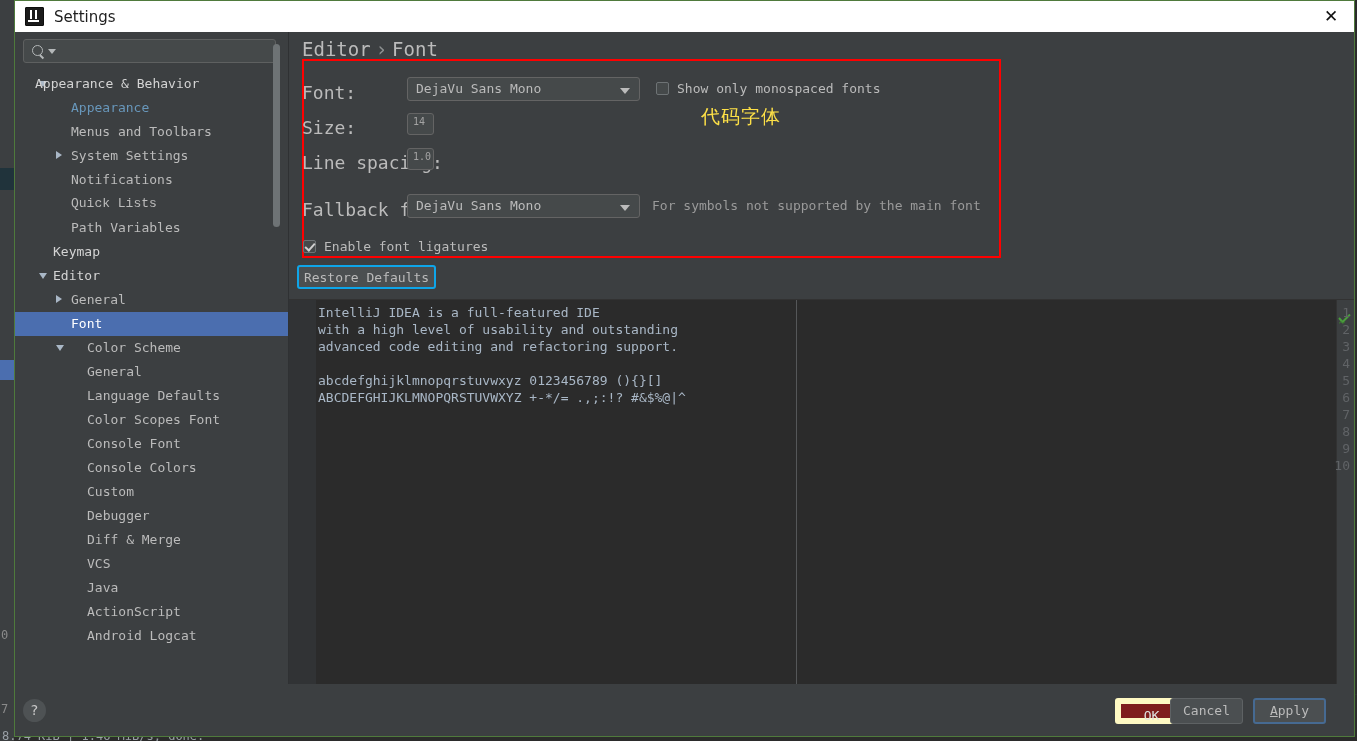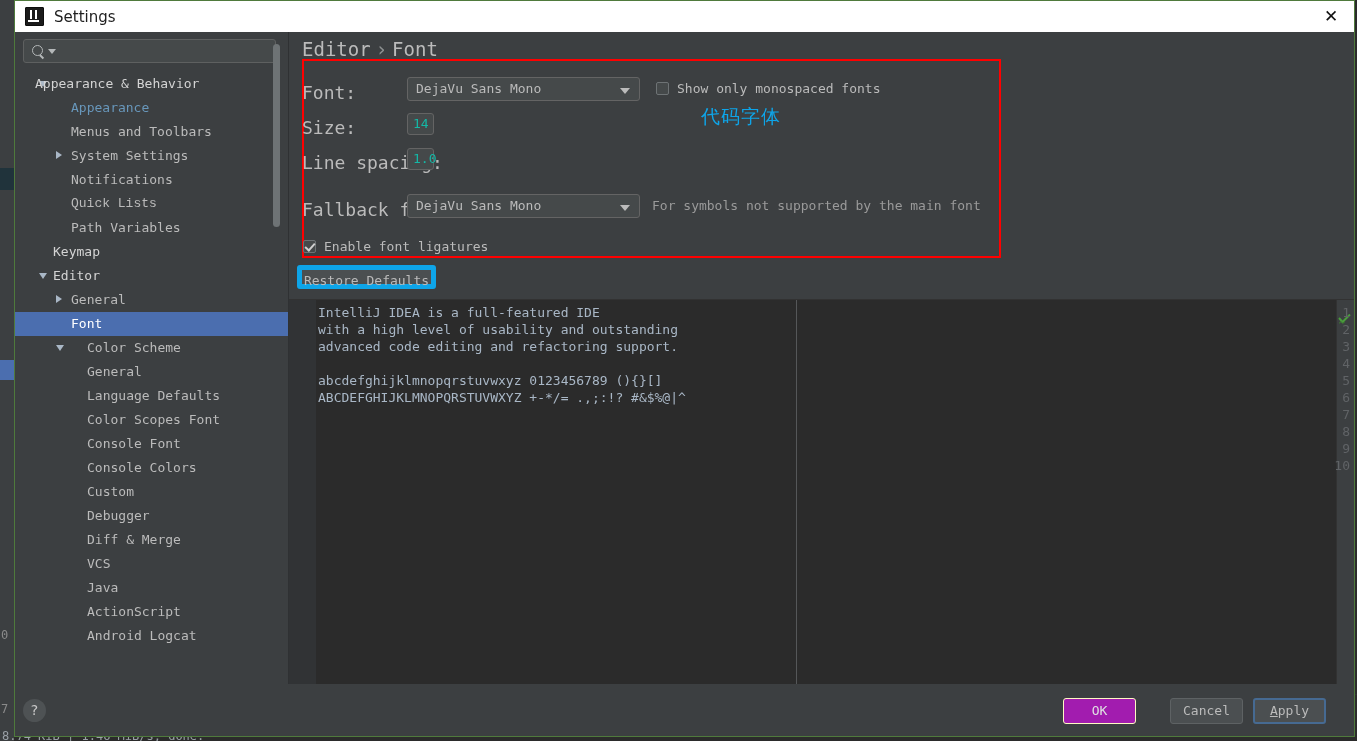--- a/index.html
+++ b/index.html
@@ -113,55 +113,55 @@
     position:absolute;left:13px;top:6px;color:#bbbbbb;font-size:19px;white-space:nowrap;
   }
   #breadcrumb .sepchev{color:#8d9091;padding:0 5px;}
 
   
   #redbox{
     position:absolute;left:13px;top:27px;width:699px;height:199px;
     border:2px solid #ff0000;box-sizing:border-box;pointer-events:none;
   }
   #redtext{
-    position:absolute;left:412px;top:72px;color:#0ea5e9;font-size:19px;
+    position:absolute;left:412px;top:72px;color:#fde047;font-size:19px;
     font-family:"DejaVu Sans","Liberation Sans",sans-serif;letter-spacing:1px;
   }
   .lbl{position:absolute;color:#bbbbbb;font-size:18px;white-space:nowrap;}
 
   .combo{
     position:absolute;height:24px;background:#45494a;border:1px solid #646464;border-radius:3px;
     box-sizing:border-box;
   }
   .combo .ctext{position:absolute;left:8px;top:3px;color:#bbbbbb;font-size:13px;white-space:nowrap;}
   .combo .carrow{
     position:absolute;right:9px;top:10px;width:0;height:0;
     border-left:5px solid transparent;border-right:5px solid transparent;border-top:6px solid #bbbbbb;
   }
   .spin{
     position:absolute;height:22px;background:#45494a;border:1px solid #646464;border-radius:3px;
     box-sizing:border-box;
   }
-  .spin .stext{position:absolute;left:5px;top:2px;color:#14b8a6;font-size:13px;}
+  .spin .stext{position:absolute;left:5px;top:2px;color:#a3a3a3;font-size:10px;}
 
   .cbx{
     position:absolute;width:13px;height:13px;background:#45494a;border:1px solid #6e7375;
     border-radius:2px;box-sizing:border-box;
   }
   .cbx.on{background:#45494a;}
   .cbx.on:after{
     content:"";position:absolute;left:3px;top:0px;width:4px;height:8px;
     border:solid #d0d0d0;border-width:0 2px 2px 0;transform:rotate(42deg);
   }
   .cbxlabel{position:absolute;color:#bbbbbb;font-size:13px;white-space:nowrap;}
   .hint{position:absolute;color:#9a9a9a;font-size:13px;white-space:nowrap;}
 
   #restorebtn{
     position:absolute;left:8px;top:233px;width:139px;height:24px;
-    background:#4b4f51;border:5px solid #0ea5e9;border-radius:3px;box-sizing:border-box;
+    background:#4b4f51;border:2px solid #0ea5e9;border-radius:3px;box-sizing:border-box;
     color:#bbbbbb;font-size:13px;text-align:center;line-height:22px;cursor:pointer;
   }
 
   
   #preview{
     position:absolute;left:0;top:267px;right:0;bottom:0;background:#2b2b2b;
     border-top:1px solid #323232;overflow:hidden;
   }
   #gutter{position:absolute;left:0;top:0;width:27px;bottom:0;background:#313335;}
   #gutterline{position:absolute;left:27px;top:0;bottom:0;width:1px;background:#2b2b2b;}
@@ -181,21 +181,21 @@
   #footer{position:absolute;left:0;right:0;bottom:0;height:52px;background:#3c3f41;}
   #helpbtn{
     position:absolute;left:8px;top:15px;width:23px;height:23px;border-radius:50%;
     background:#4e5254;color:#c8c8c8;font-size:14px;text-align:center;line-height:23px;cursor:pointer;
     font-family:"DejaVu Sans","Liberation Sans",sans-serif;
   }
   .btn{
     position:absolute;height:26px;border-radius:3px;box-sizing:border-box;
     font-size:13px;text-align:center;line-height:24px;cursor:pointer;
   }
-  #okbtn{left:1048px;top:14px;width:73px;background:#a21caf;border:1px solid #fef9c3;color:#dfe1e2;}
+  #okbtn{left:1100px;top:14px;width:73px;background:#7f1d1d;border:6px solid #fef9c3;color:#dfe1e2;}
   #cancelbtn{left:1155px;top:14px;width:73px;background:#4b4f51;border:1px solid #5e6264;color:#bbbbbb;}
   #applybtn{left:1238px;top:14px;width:73px;background:#4b4f51;border:2px solid #466a92;color:#bbbbbb;line-height:22px;}
   #applybtn u{text-decoration:underline;}
 </style>
 </head>
 <body>
 
 <div id="backdrop">
   <div class="ide-left"></div>
   <div class="ide-tab"></div>

